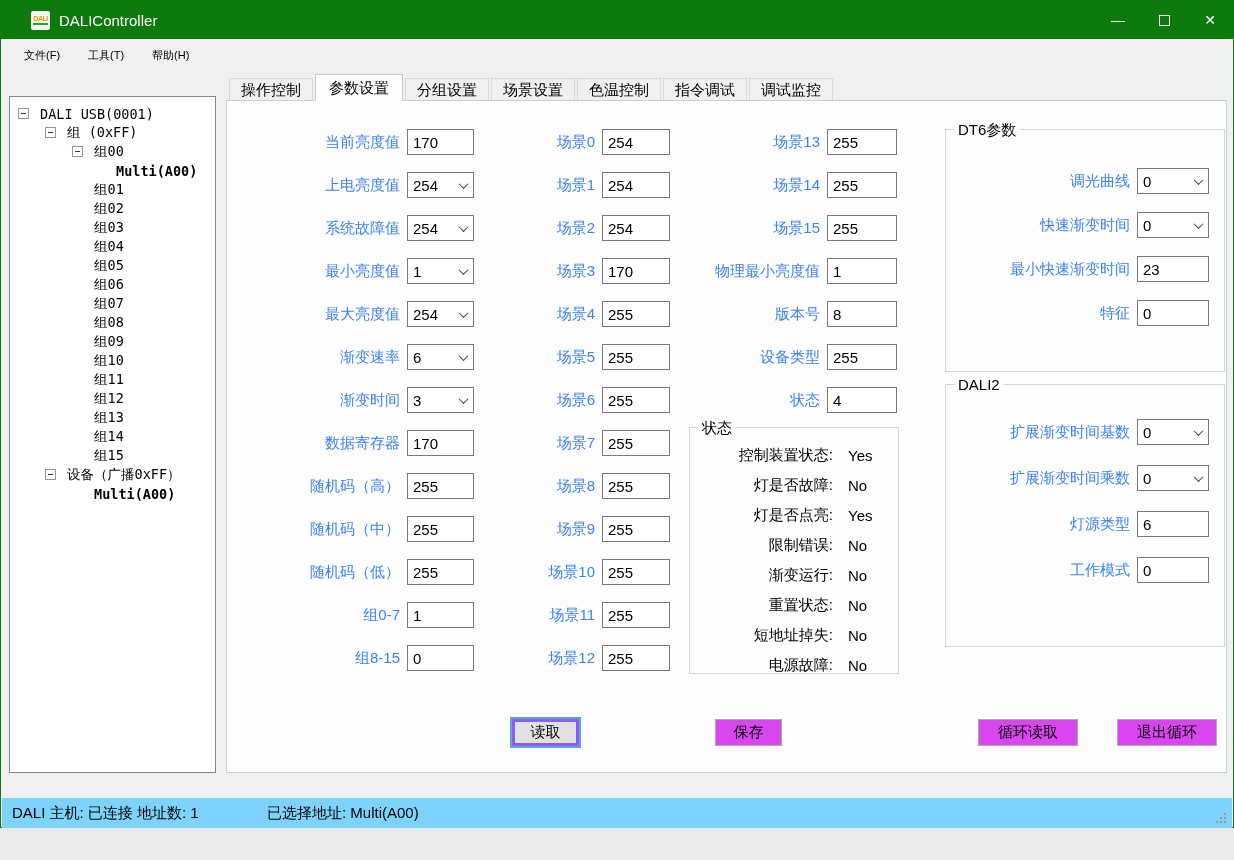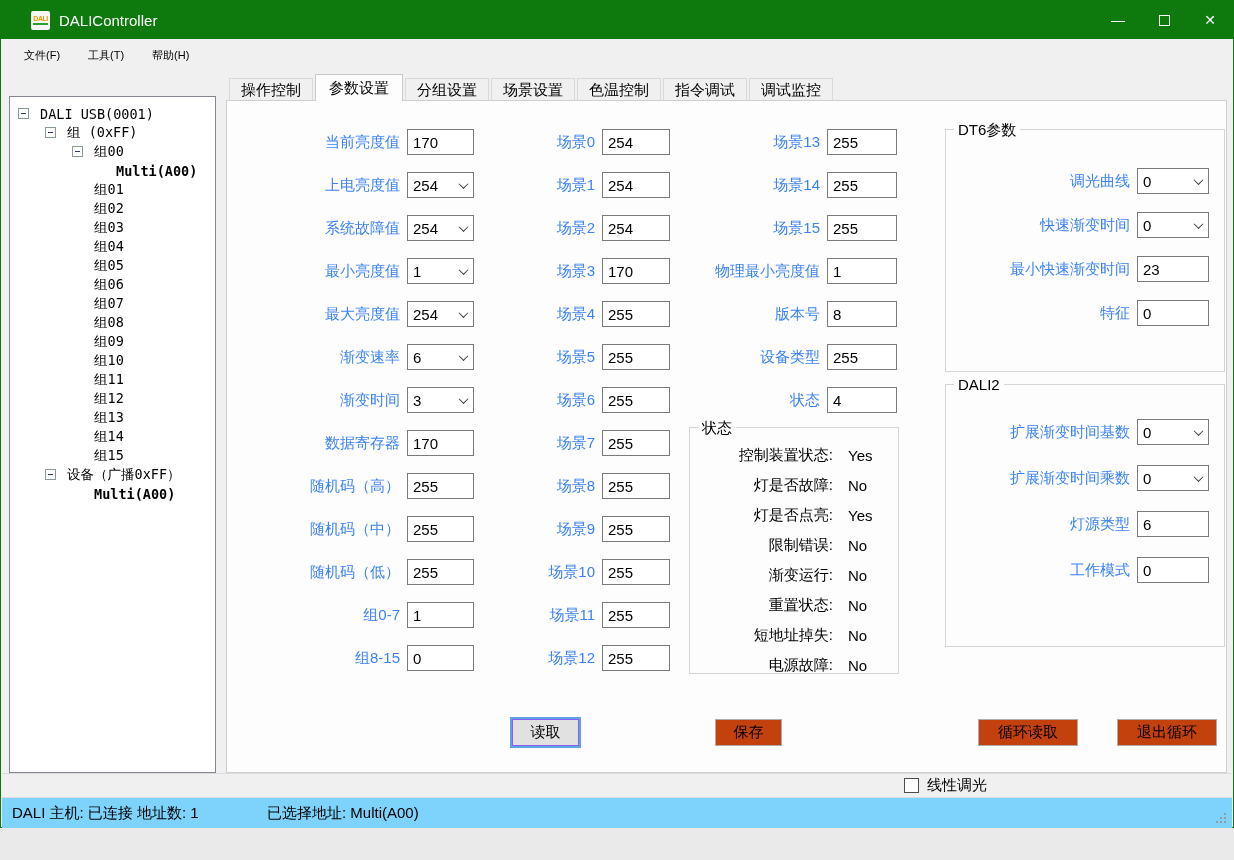--- a/index.html
+++ b/index.html
@@ -75,28 +75,28 @@
   .st-label{flex:0 0 143px;text-align:right;white-space:nowrap;}
   .st-value{margin-left:15px;}
   .dt6-group{left:718px;top:28px;width:280px;height:243px;}
   .dali2-group{left:718px;top:283px;width:280px;height:263px;}
   .grp-rows{display:flex;flex-direction:column;position:absolute;left:0;right:0;}
   .dt6-group .grp-rows{top:38px;gap:18px;}
   .dali2-group .grp-rows{top:34px;gap:20px;}
   .grp-rows .f-label{width:184px;}
   .grp-rows .f-box{width:72px;}
   
-  .btn{position:absolute;top:618px;height:27px;background:#c2410c;border:1px solid #adadad;
+  .btn{position:absolute;top:618px;height:27px;background:#d946ef;border:1px solid #adadad;
     box-sizing:border-box;font-size:15px;display:flex;align-items:center;justify-content:center;
     color:#000;cursor:default;}
   .btn.b1{left:285px;width:67px;}
   .btn.b2{left:488px;width:67px;}
   .btn.b3{left:751px;width:100px;}
   .btn.b4{left:890px;width:100px;}
-  .btn.focused{border:1px solid #8b5cf6;box-shadow:0 0 0 2px #5ea3e6;background:#e5f1fb00;}
+  .btn.focused{border:3px solid #8b5cf6;box-shadow:0 0 0 2px #5ea3e6;background:#e5f1fb00;}
   .btn.focused{background:#e1e1e1;}
   
   .check-band{position:absolute;left:1px;right:1px;top:772px;height:25px;background:#f0f0f0;
     border-top:1px solid #dcdcdc;border-bottom:1px solid #dcdcdc;box-sizing:border-box;}
   .checkbox{position:absolute;left:902px;top:4px;width:15px;height:15px;background:#fff;
     border:1px solid #4d4d4d;box-sizing:border-box;}
   .check-label{position:absolute;left:925px;top:2px;font-size:15px;color:#000;}
   .statusbar{position:absolute;left:1px;right:1px;top:797px;height:30px;background:#7dd3fc;}
   .sb-item{position:absolute;top:0;line-height:30px;font-size:15px;color:#000;white-space:nowrap;}
   .sb-item.s1{left:10px;}
@@ -749,24 +749,20 @@
 
         <div class="btn b2">保存</div>
 
         <div class="btn b3">循环读取</div>
 
         <div class="btn b4">退出循环</div>
       </div>
 
   </div>
 
-  <div class="check-band">
-    <span class="checkbox"></span>
-    <span class="check-label">线性调光</span>
-  </div>
 
   <div class="statusbar">
 
     <span class="grip"></span>
 
       <span class="sb-item s1">DALI 主机: 已连接</span>
 
       <span class="sb-item s2">地址数: 1</span>
 
       <span class="sb-item s3">已选择地址: Multi(A00)</span>

